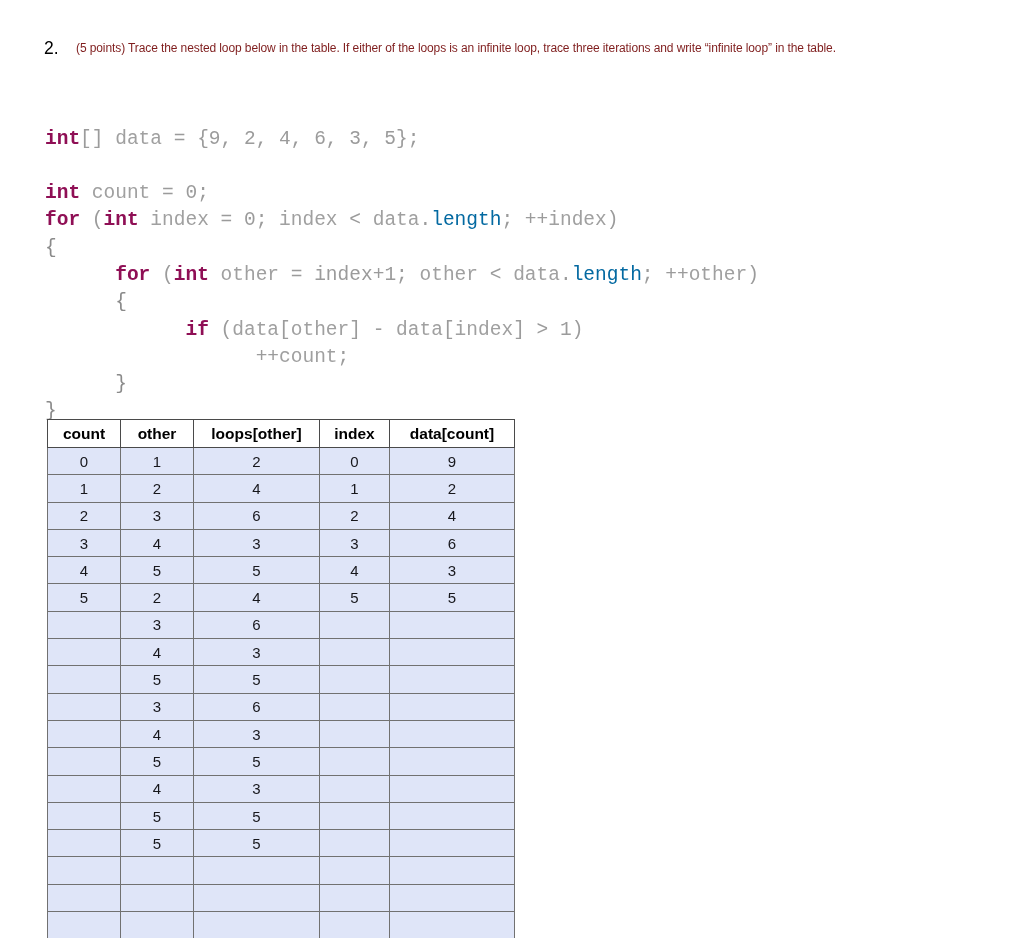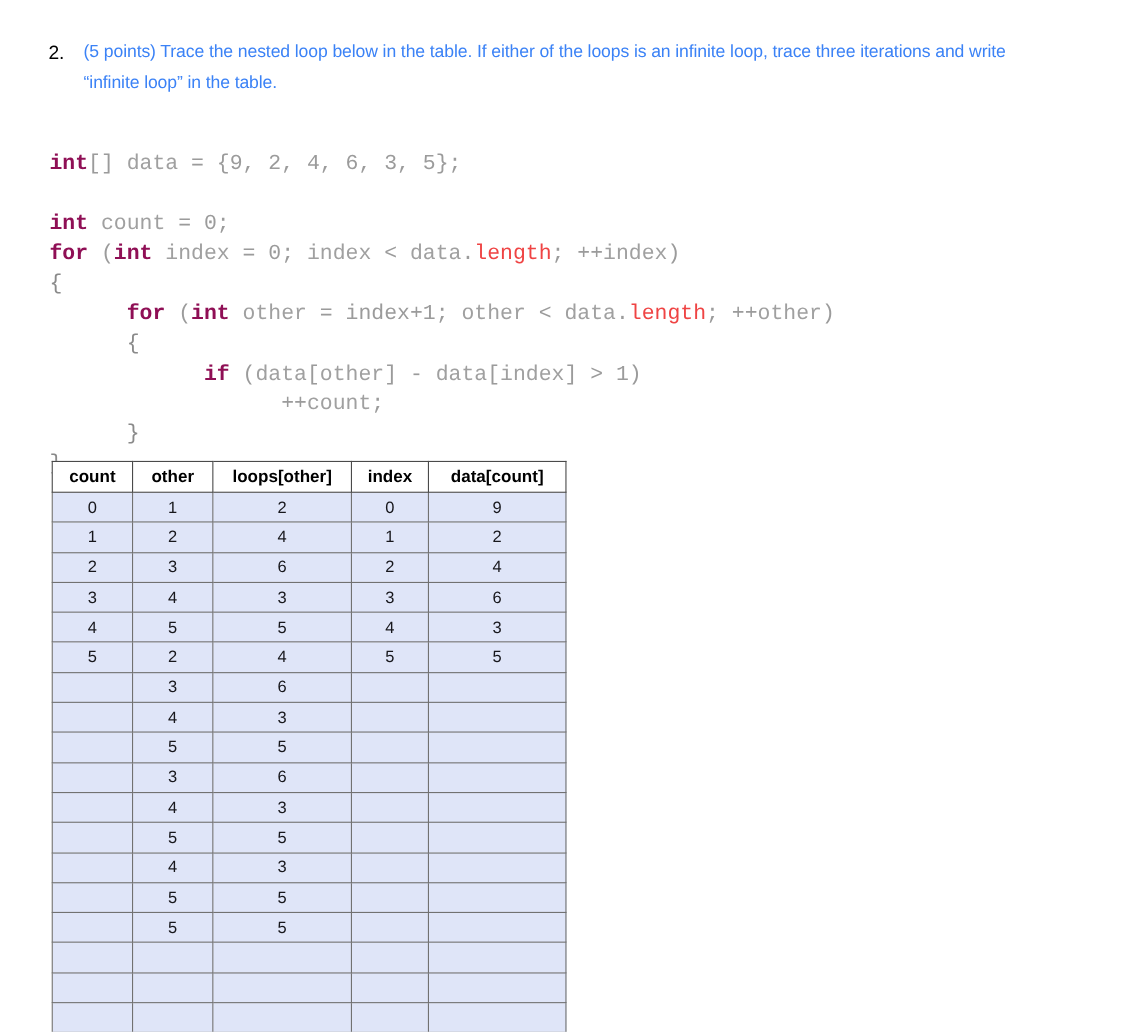--- a/index.html
+++ b/index.html
@@ -28,42 +28,42 @@
   }
   .q-number {
     width: 32px;
     flex: 0 0 32px;
     font-size: 17.5px;
     line-height: 28px;
     color: #000;
   }
   .q-text {
     flex: 1 1 auto;
-    font-size: 16px;
+    font-size: 12px;
     line-height: 28px;
-    color: #3b82f6;
+    color: #7f1d1d;
     letter-spacing: -0.1px;
   }
 
   
   .code {
     position: absolute;
     left: 45px;
-    top: 116px;
+    top: 106px;
     font-family: "Liberation Mono", "DejaVu Sans Mono", monospace;
     font-size: 19.5px;
     line-height: 27.3px;
     white-space: pre;
     color: #9a9a9a;
   }
   .code .ln { display: block; min-height: 27.3px; }
   .kw   { color: #8f0f55; font-weight: bold; }
   .pln  { color: #a0a0a0; }
   .pun  { color: #9b9b9b; }
-  .fld  { color: #ef4444; }
+  .fld  { color: #0369a1; }
   .brc  { color: #8a8a8a; }
 
   
   .trace-table {
     position: absolute;
     left: 47px;
     top: 419px;
     border-collapse: collapse;
     table-layout: fixed;
     font-size: 15px;

